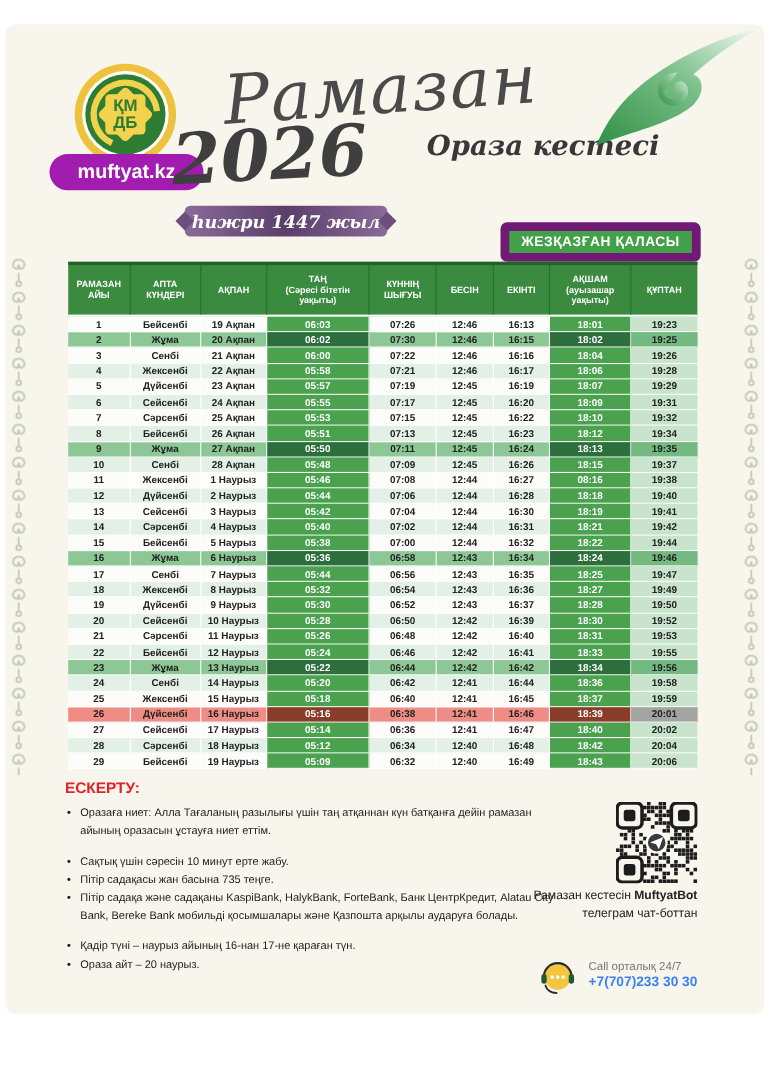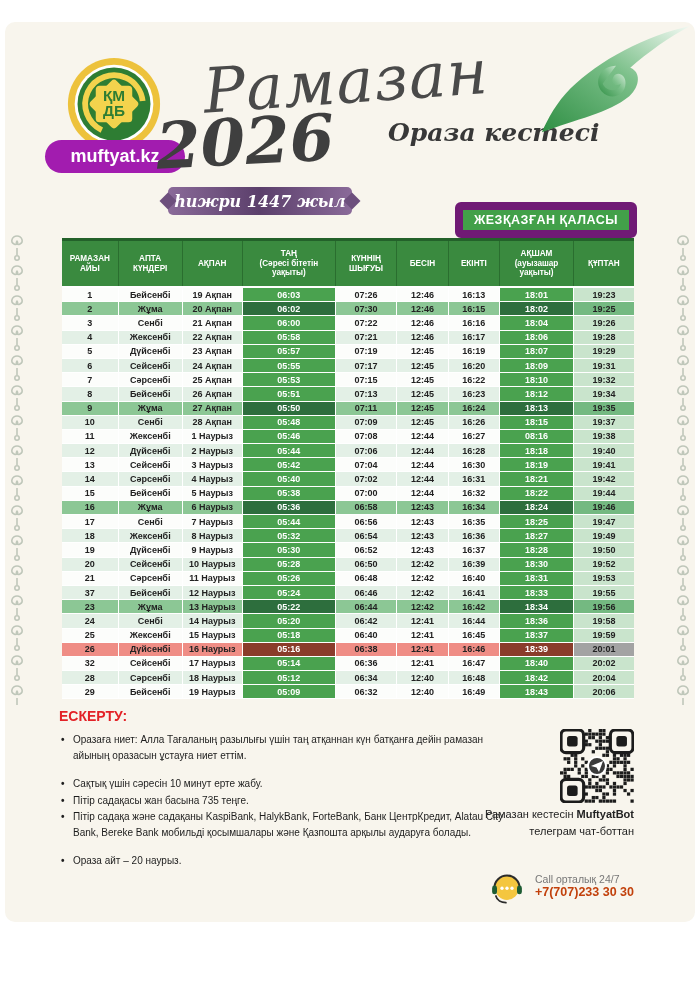--- a/index.html
+++ b/index.html
@@ -55,21 +55,21 @@
   .bullet::before{content:"•";position:absolute;left:2px;top:0;font-weight:bold;}
   .bgroup{margin-bottom:13px;}
   .bullet b{font-weight:normal;}
 
   
   .qr-wrap{position:absolute;right:66px;top:729px;width:74px;height:74px;}
   .qr-caption{position:absolute;right:66px;top:806px;width:230px;text-align:right;font-size:11px;line-height:16.5px;color:#222;}
   .call{position:absolute;right:66px;top:866px;display:flex;align-items:center;gap:8px;}
   .call-icon{width:40px;height:40px;}
   .call-label{font-size:10.5px;color:#777;}
-  .call-phone{font-size:12.5px;font-weight:bold;color:#c2410c;}
+  .call-phone{font-size:12.5px;font-weight:bold;color:#3b82f6;}
 </style>
 </head>
 <body>
 
 <div class="page">
   <div class="card"></div>
 
   <svg class="orn left" viewBox="0 0 18 472" preserveAspectRatio="none">
     <defs>
       <pattern id="orn" width="18" height="30" patternUnits="userSpaceOnUse">
@@ -365,21 +365,21 @@
           <div class="cell c1">Сәрсенбі</div>
           <div class="cell c2">11 Наурыз</div>
           <div class="cell c3 strong">05:26</div>
           <div class="cell c4">06:48</div>
           <div class="cell c5">12:42</div>
           <div class="cell c6">16:40</div>
           <div class="cell c7 strong">18:31</div>
           <div class="cell c8 quptan">19:53</div>
         </div>
         <div class="trow r-alt">
-          <div class="cell c0">37</div>
+          <div class="cell c0">22</div>
           <div class="cell c1">Бейсенбі</div>
           <div class="cell c2">12 Наурыз</div>
           <div class="cell c3 strong">05:24</div>
           <div class="cell c4">06:46</div>
           <div class="cell c5">12:42</div>
           <div class="cell c6">16:41</div>
           <div class="cell c7 strong">18:33</div>
           <div class="cell c8 quptan">19:55</div>
         </div>
         <div class="trow r-friday">
@@ -420,21 +420,21 @@
           <div class="cell c1">Дүйсенбі</div>
           <div class="cell c2">16 Наурыз</div>
           <div class="cell c3 strong">05:16</div>
           <div class="cell c4">06:38</div>
           <div class="cell c5">12:41</div>
           <div class="cell c6">16:46</div>
           <div class="cell c7 strong">18:39</div>
           <div class="cell c8 quptan">20:01</div>
         </div>
         <div class="trow r-white">
-          <div class="cell c0">32</div>
+          <div class="cell c0">27</div>
           <div class="cell c1">Сейсенбі</div>
           <div class="cell c2">17 Наурыз</div>
           <div class="cell c3 strong">05:14</div>
           <div class="cell c4">06:36</div>
           <div class="cell c5">12:41</div>
           <div class="cell c6">16:47</div>
           <div class="cell c7 strong">18:40</div>
           <div class="cell c8 quptan">20:02</div>
         </div>
         <div class="trow r-alt">
@@ -467,20 +467,21 @@
     <div>
         <div class="bgroup">
           <div class="bullet"><b>Оразаға ниет:</b> Алла Тағаланың разылығы үшін таң атқаннан күн батқанға дейін рамазан айының оразасын ұстауға ниет еттім.</div>
         </div>
         <div class="bgroup">
           <div class="bullet">Сақтық үшін сәресін <b>10 минут</b> ерте жабу.</div>
           <div class="bullet">Пітір садақасы жан басына <b>735 теңге</b>.</div>
           <div class="bullet">Пітір садақа және садақаны KaspiBank, HalykBank, ForteBank, Банк ЦентрКредит, Alatau City Bank, Bereke Bank мобильді қосымшалары және Қазпошта арқылы аударуға болады.</div>
         </div>
         <div class="bgroup">
+          <div class="bullet"><b>Қадір түні</b> – наурыз айының 16-нан 17-не қараған түн.</div>
           <div class="bullet"><b>Ораза айт</b> – 20 наурыз.</div>
         </div>
       </div>
   </div>
 
   <svg class="qr-wrap" viewBox="0 0 74 74">
       <rect x="28.19047619047619" y="0" width="3.241904761904762" height="3.241904761904762" fill="#1c1c1c"></rect>
       <rect x="38.76190476190476" y="0" width="3.241904761904762" height="3.241904761904762" fill="#1c1c1c"></rect>
       <rect x="42.285714285714285" y="0" width="3.241904761904762" height="3.241904761904762" fill="#1c1c1c"></rect>
       <rect x="24.666666666666664" y="3.5238095238095237" width="3.241904761904762" height="3.241904761904762" fill="#1c1c1c"></rect>

